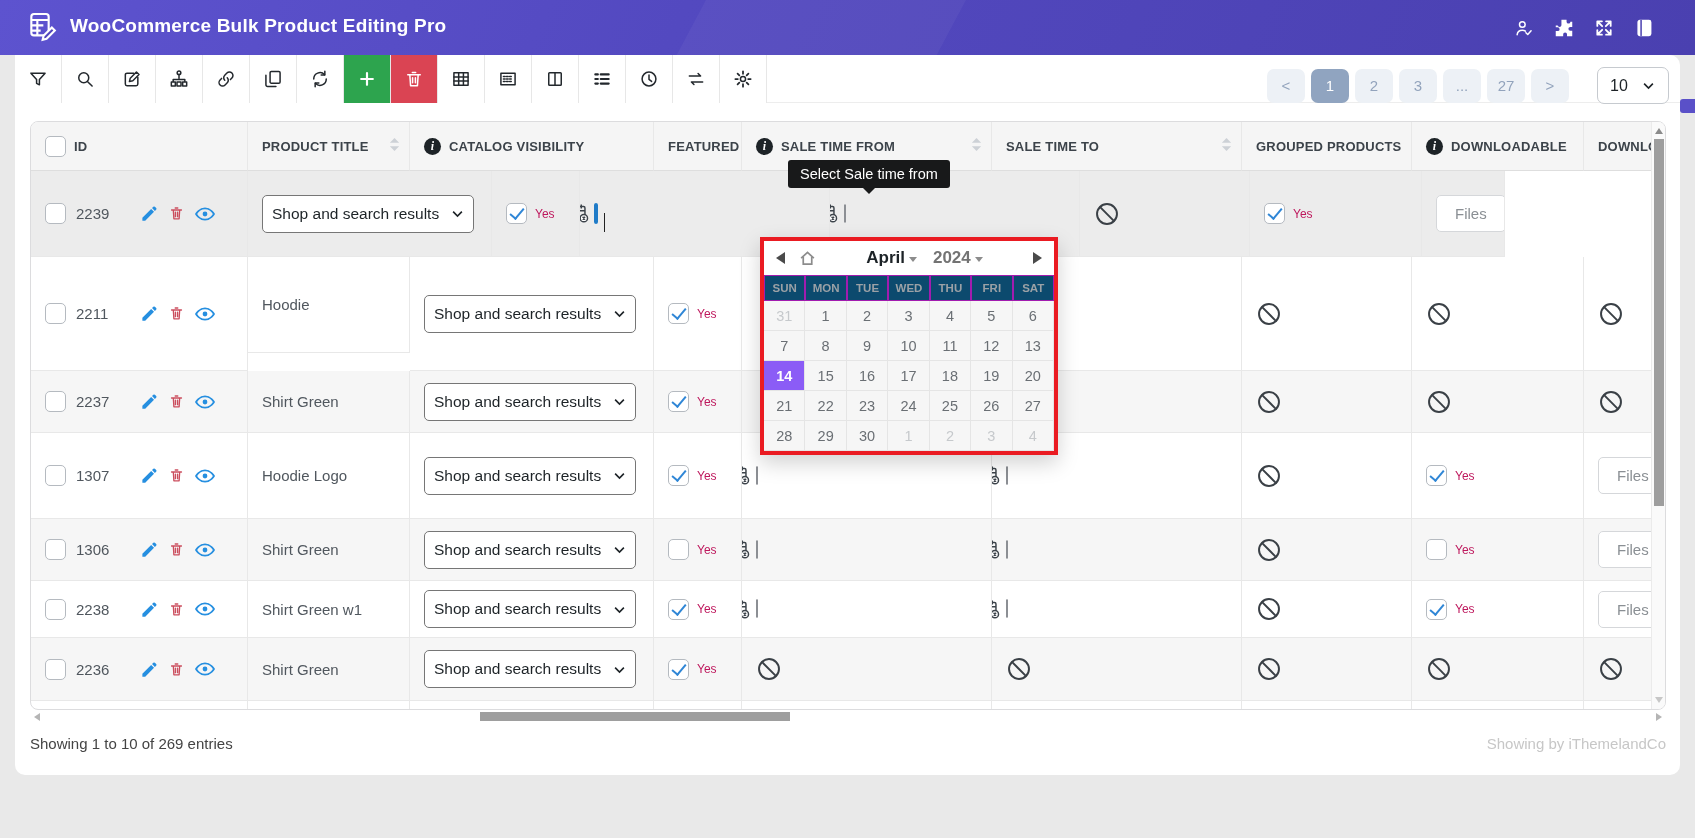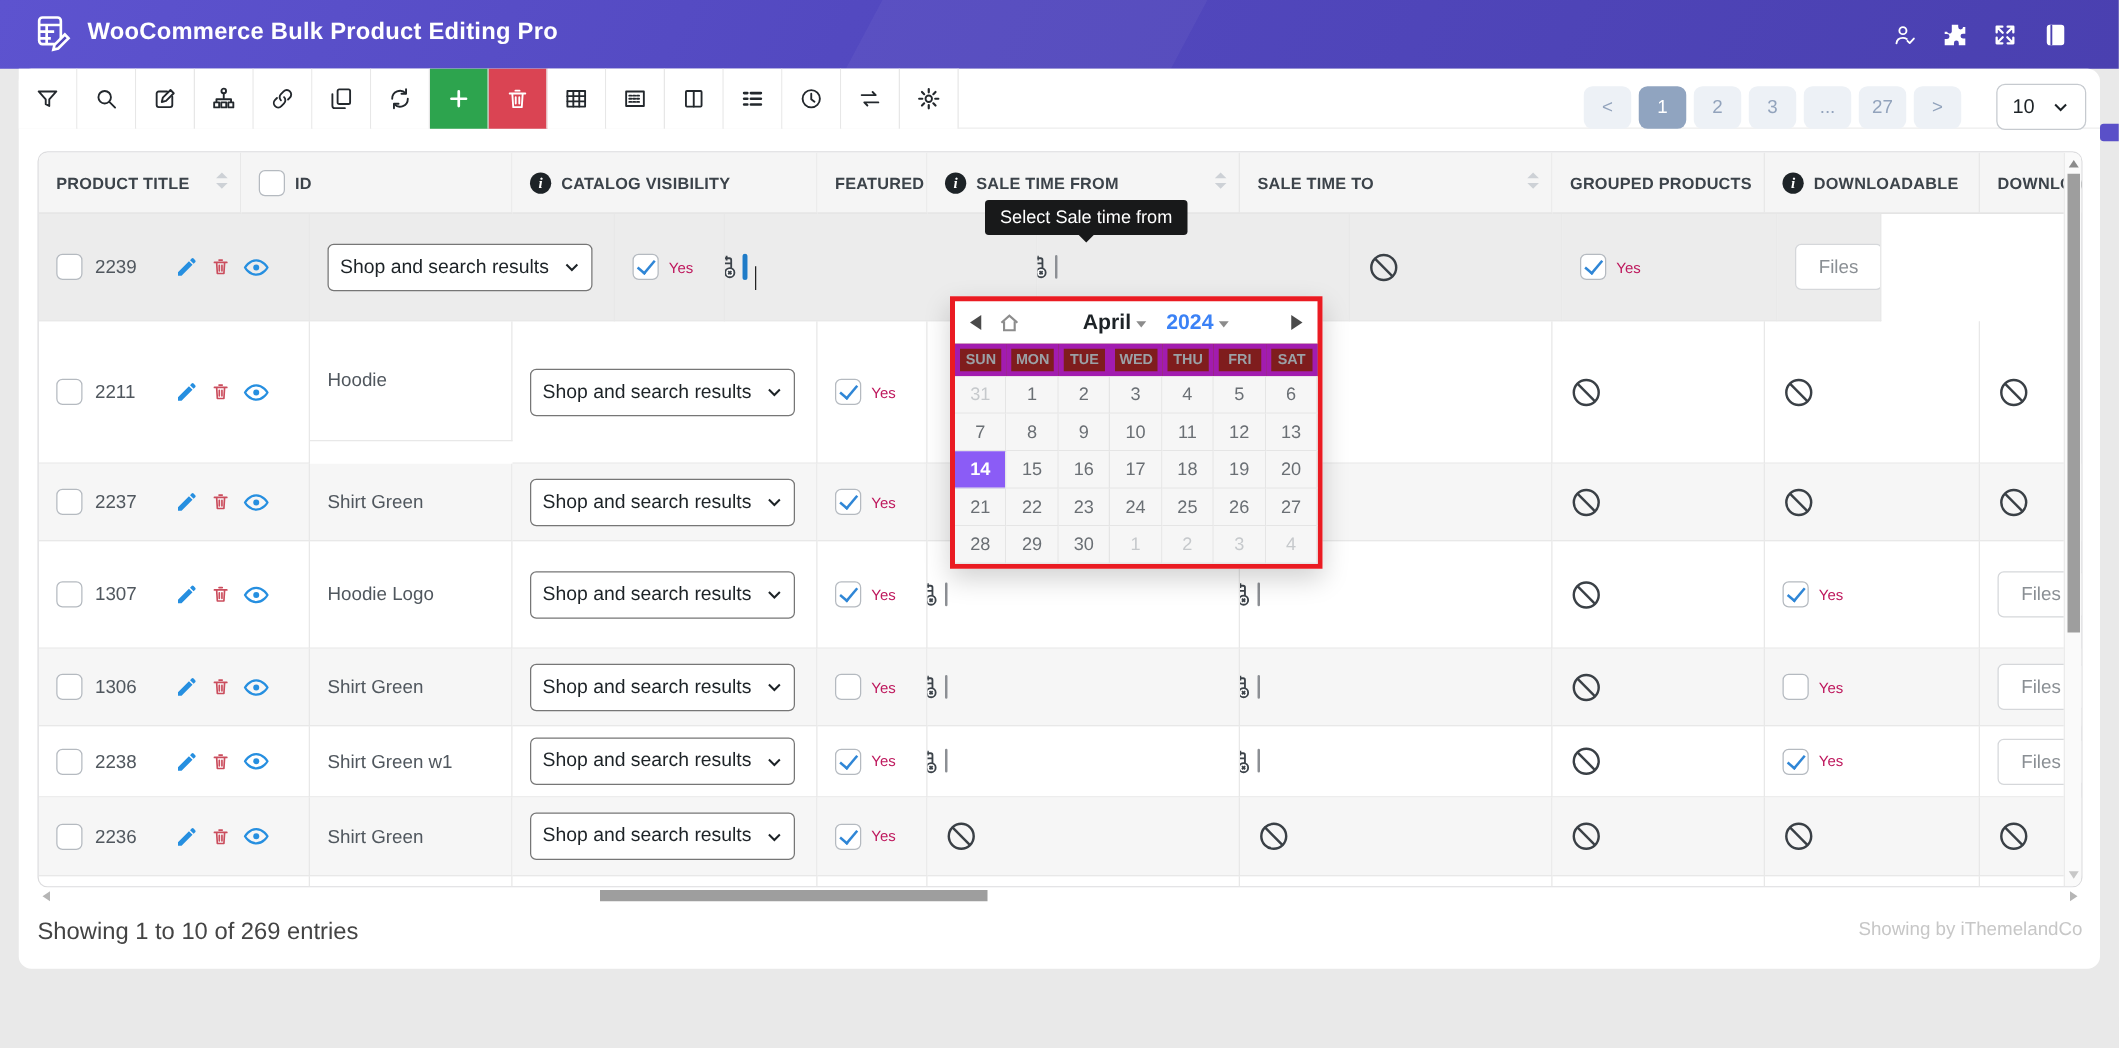--- a/index.html
+++ b/index.html
@@ -100,48 +100,48 @@
   .varrow.down { bottom:6px; border-top:6px solid #c7c7c7; }
 
   
   .hscroll { position:absolute; left:15px; top:655px; width:1636px; height:13px; background:#fff; }
   .hthumb { position:absolute; left:450px; top:2px; width:310px; height:9px; background:#9e9e9e; cursor:grab; }
   .harrow { position:absolute; top:3px; width:0; height:0; border-top:4px solid transparent;
     border-bottom:4px solid transparent; }
   .harrow.left { left:4px; border-right:6px solid #b5b5b5; }
   .harrow.right { right:4px; border-left:6px solid #b5b5b5; }
 
-  .status-line { position:absolute; left:15px; top:680px; font-size:19px; color:#444; }
+  .status-line { position:absolute; left:15px; top:680px; font-size:15px; color:#444; }
   .credit-line { position:absolute; right:14px; top:680px; font-size:15px; color:#c7c7c7; }
 
   
   .tip { position:absolute; left:788px; top:160px; height:28px; background:#18191a; color:#fff;
     border-radius:3px; padding:0 12px; display:flex; align-items:center; font-size:14.5px; z-index:40; }
   .tip::after { content:""; position:absolute; left:50%; bottom:-6px; margin-left:-6px; width:0; height:0;
     border-left:6px solid transparent; border-right:6px solid transparent; border-top:6px solid #18191a; }
 
   
   .calpop { position:absolute; left:760px; top:237px; width:298px; border:4px solid #ea1b22;
     background:#fff; z-index:30; box-shadow:0 8px 20px rgba(0,0,0,.18); }
   .cal-head { height:34px; display:flex; align-items:center; padding:0 12px; }
   .cal-nav { cursor:pointer; display:flex; align-items:center; }
   .cal-home { margin-left:14px; }
   .cal-month { margin-left:auto; display:flex; align-items:center; gap:4px; font-size:17px; font-weight:700;
     color:#1d2327; cursor:pointer; }
   .cal-year { margin-left:16px; display:flex; align-items:center; gap:4px; font-size:17px; font-weight:700;
-    color:#3b82f6; cursor:pointer; }
+    color:#737373; cursor:pointer; }
   .cal-next { margin-left:auto; }
   .tri-dn { width:0; height:0; border-left:4px solid transparent; border-right:4px solid transparent;
     border-top:5px solid #8c8c8c; margin-top:2px; }
   .tri-l { width:0; height:0; border-top:6px solid transparent; border-bottom:6px solid transparent;
     border-right:9px solid #4a4a4a; }
   .tri-r { width:0; height:0; border-top:6px solid transparent; border-bottom:6px solid transparent;
     border-left:9px solid #4a4a4a; }
   .cal-grid { display:grid; grid-template-columns:repeat(7,1fr); }
-  .cal-dow { height:26px; background:#7f1d1d; border:4px solid #a21caf; display:flex; align-items:center;
+  .cal-dow { height:26px; background:#0c4a6e; border:1px solid #a21caf; display:flex; align-items:center;
     justify-content:center; font-size:11.5px; font-weight:700; color:#9ba1a6; }
   .cal-day { height:30px; background:#f6f6f6; border-right:1px solid #e5e5e5; border-bottom:1px solid #e5e5e5;
     display:flex; align-items:center; justify-content:center; font-size:14.5px; color:#6a6f74; cursor:pointer; }
   .cal-day.other { color:#c6c9cc; }
   .cal-day.sel { background:#8b5cf6; color:#fff; font-weight:700; }
 </style>
 </head>
 <body>
 
 <div class="topbar">
@@ -295,30 +295,30 @@
         <span style="display:flex">
           <svg width="15" height="15" viewBox="0 0 24 24" fill="none" stroke="#1d2327" stroke-width="2.6">
             <path d="M5 9l7 7 7-7"></path>
           </svg>
         </span>
       </div>
     </div>
 
   <div class="tbl" id="tblEl">
       <div class="trow thead">
+        <div class="tcell" style="width: 217px; height: 49px;">
+          <span class="cb"></span>
+          <span>ID</span>
+        </div>
         <div class="tcell" style="width: 162px; height: 49px;">
           <span>PRODUCT TITLE</span>
           <span class="sorter"><svg width="13" height="17" viewBox="0 0 14 18">
               <path d="M2 7l5-5 5 5z" fill="#cdd1d6"></path>
               <path d="M2 11l5 5 5-5z" fill="#cdd1d6"></path>
             </svg></span>
-        </div>
-        <div class="tcell" style="width: 217px; height: 49px;">
-          <span class="cb"></span>
-          <span>ID</span>
         </div>
         <div class="tcell" style="width: 244px; height: 49px;">
           <span class="info-dot">i</span>
           <span>CATALOG VISIBILITY</span>
         </div>
         <div class="tcell" style="width: 88px; height: 49px;">
           <span>FEATURED</span>
         </div>
         <div class="tcell" style="width: 250px; height: 49px;">
           <span class="info-dot">i</span>

